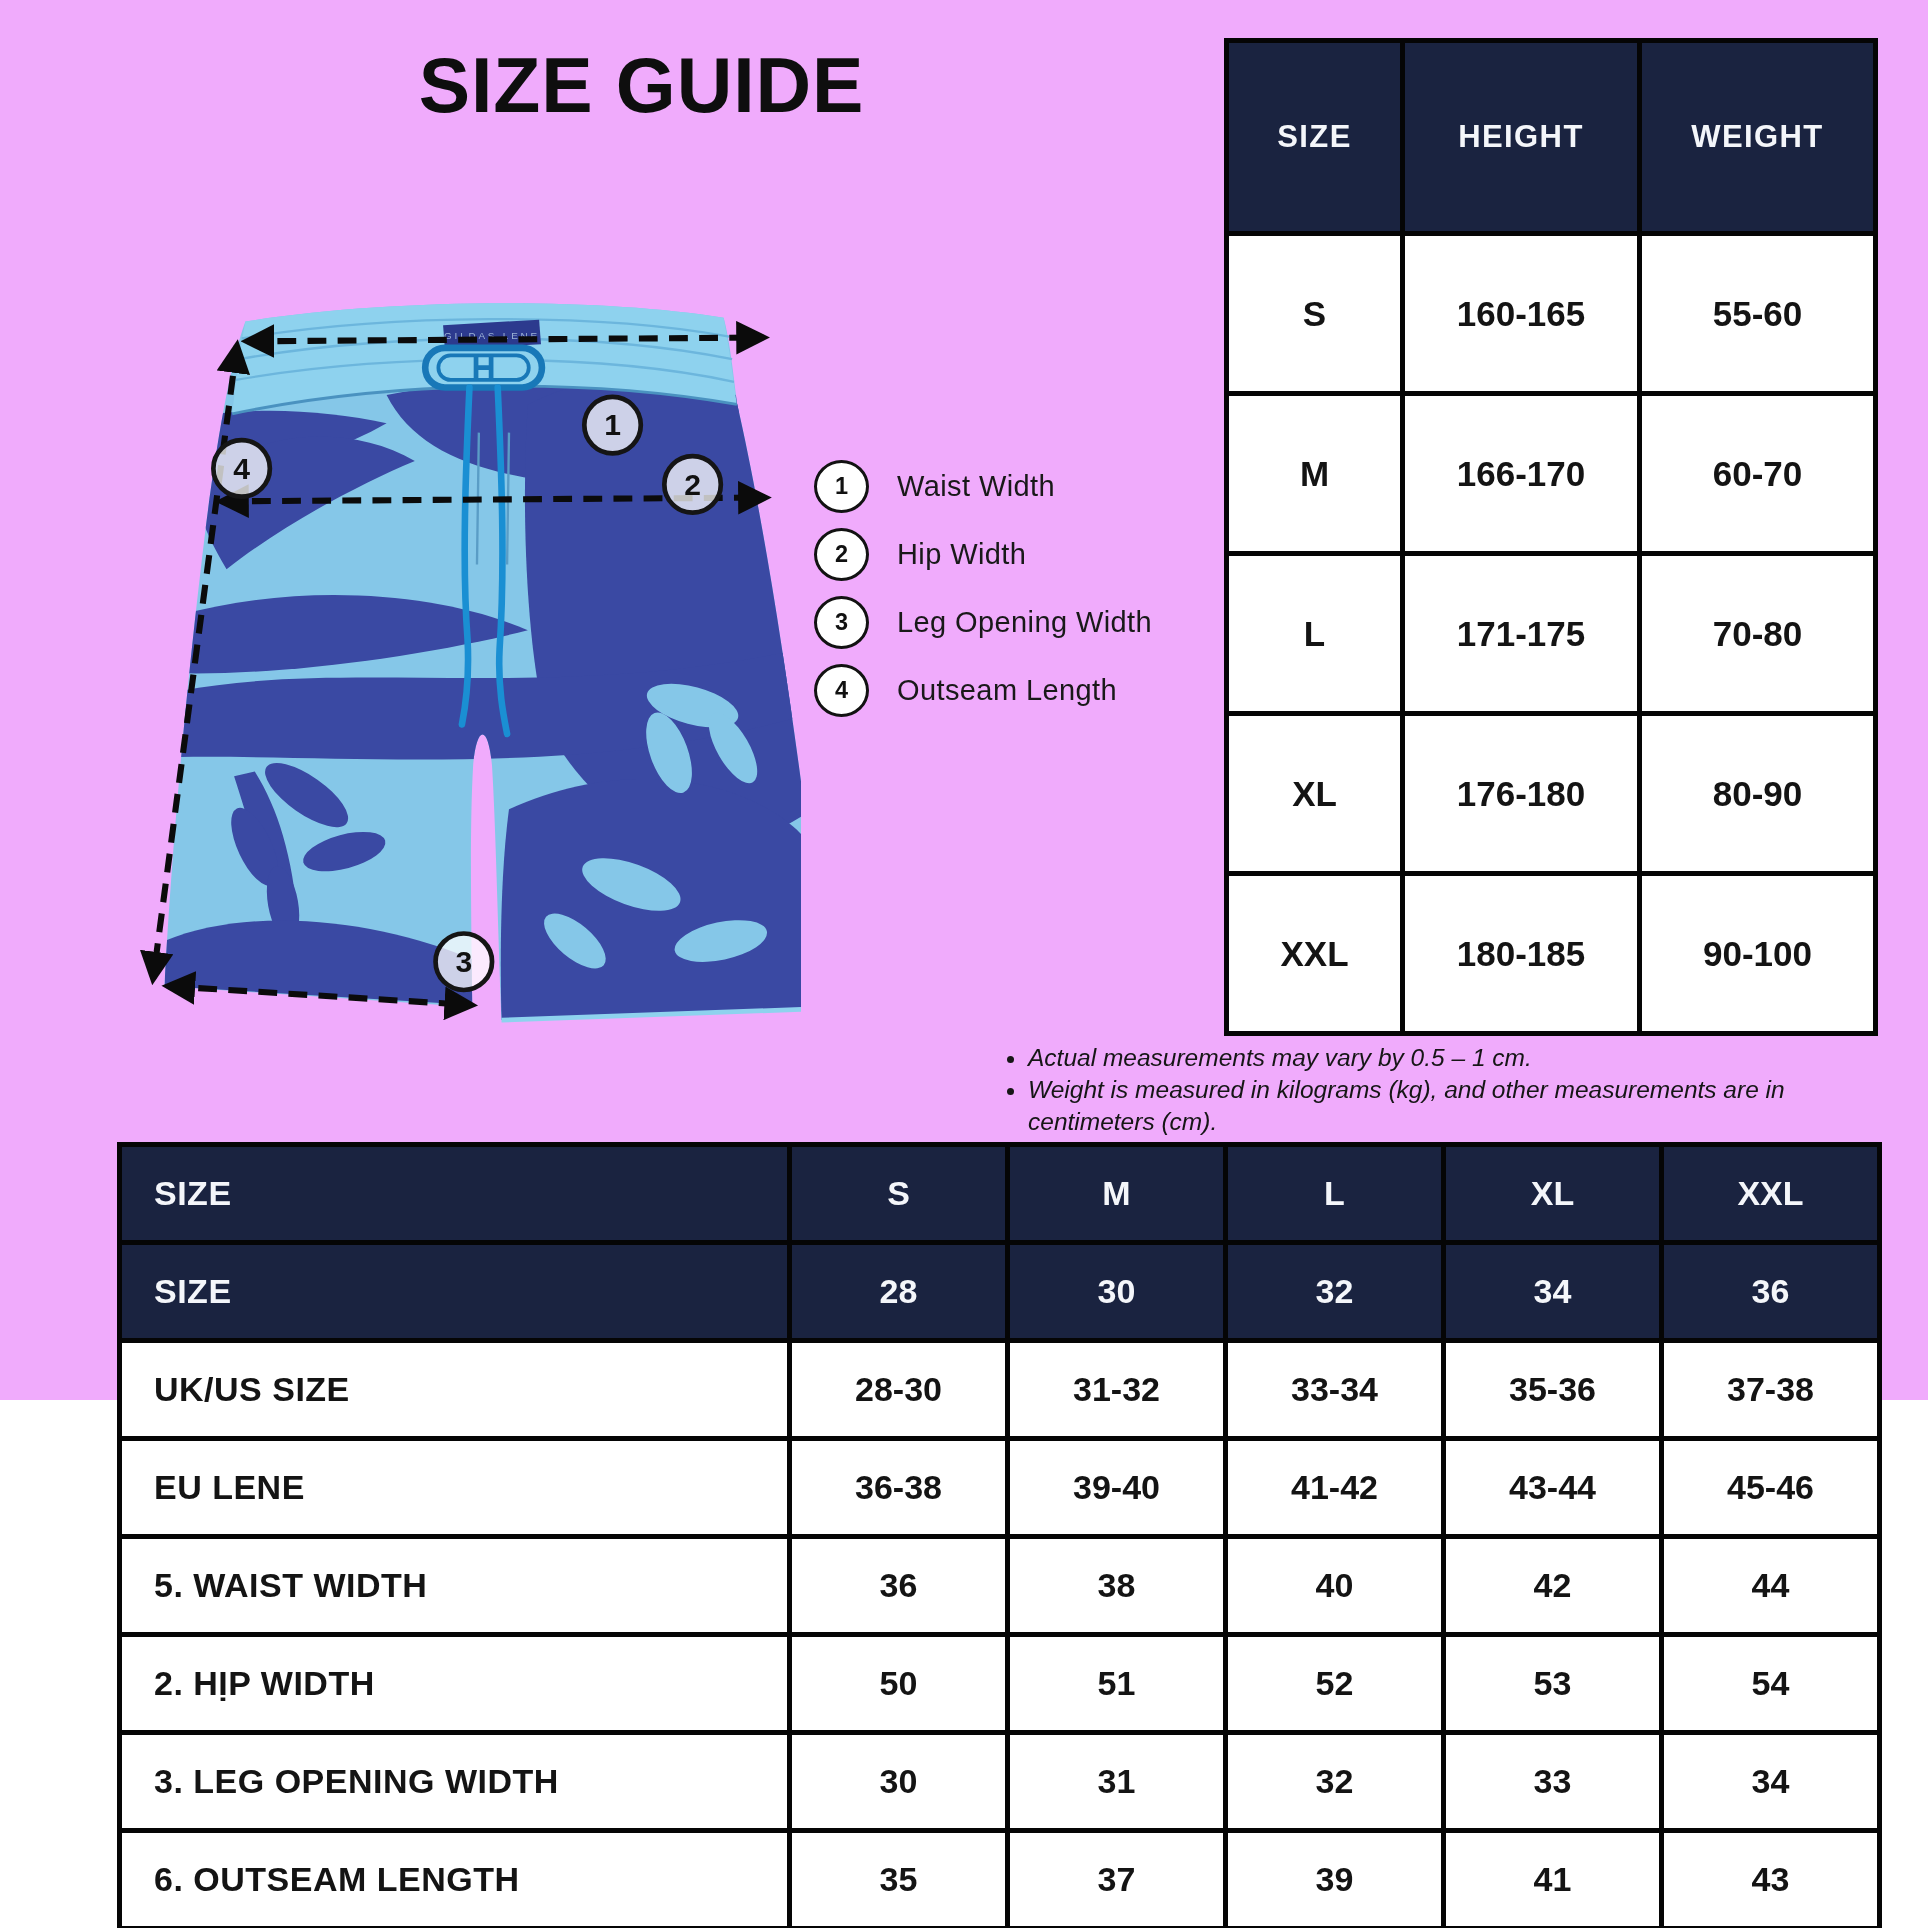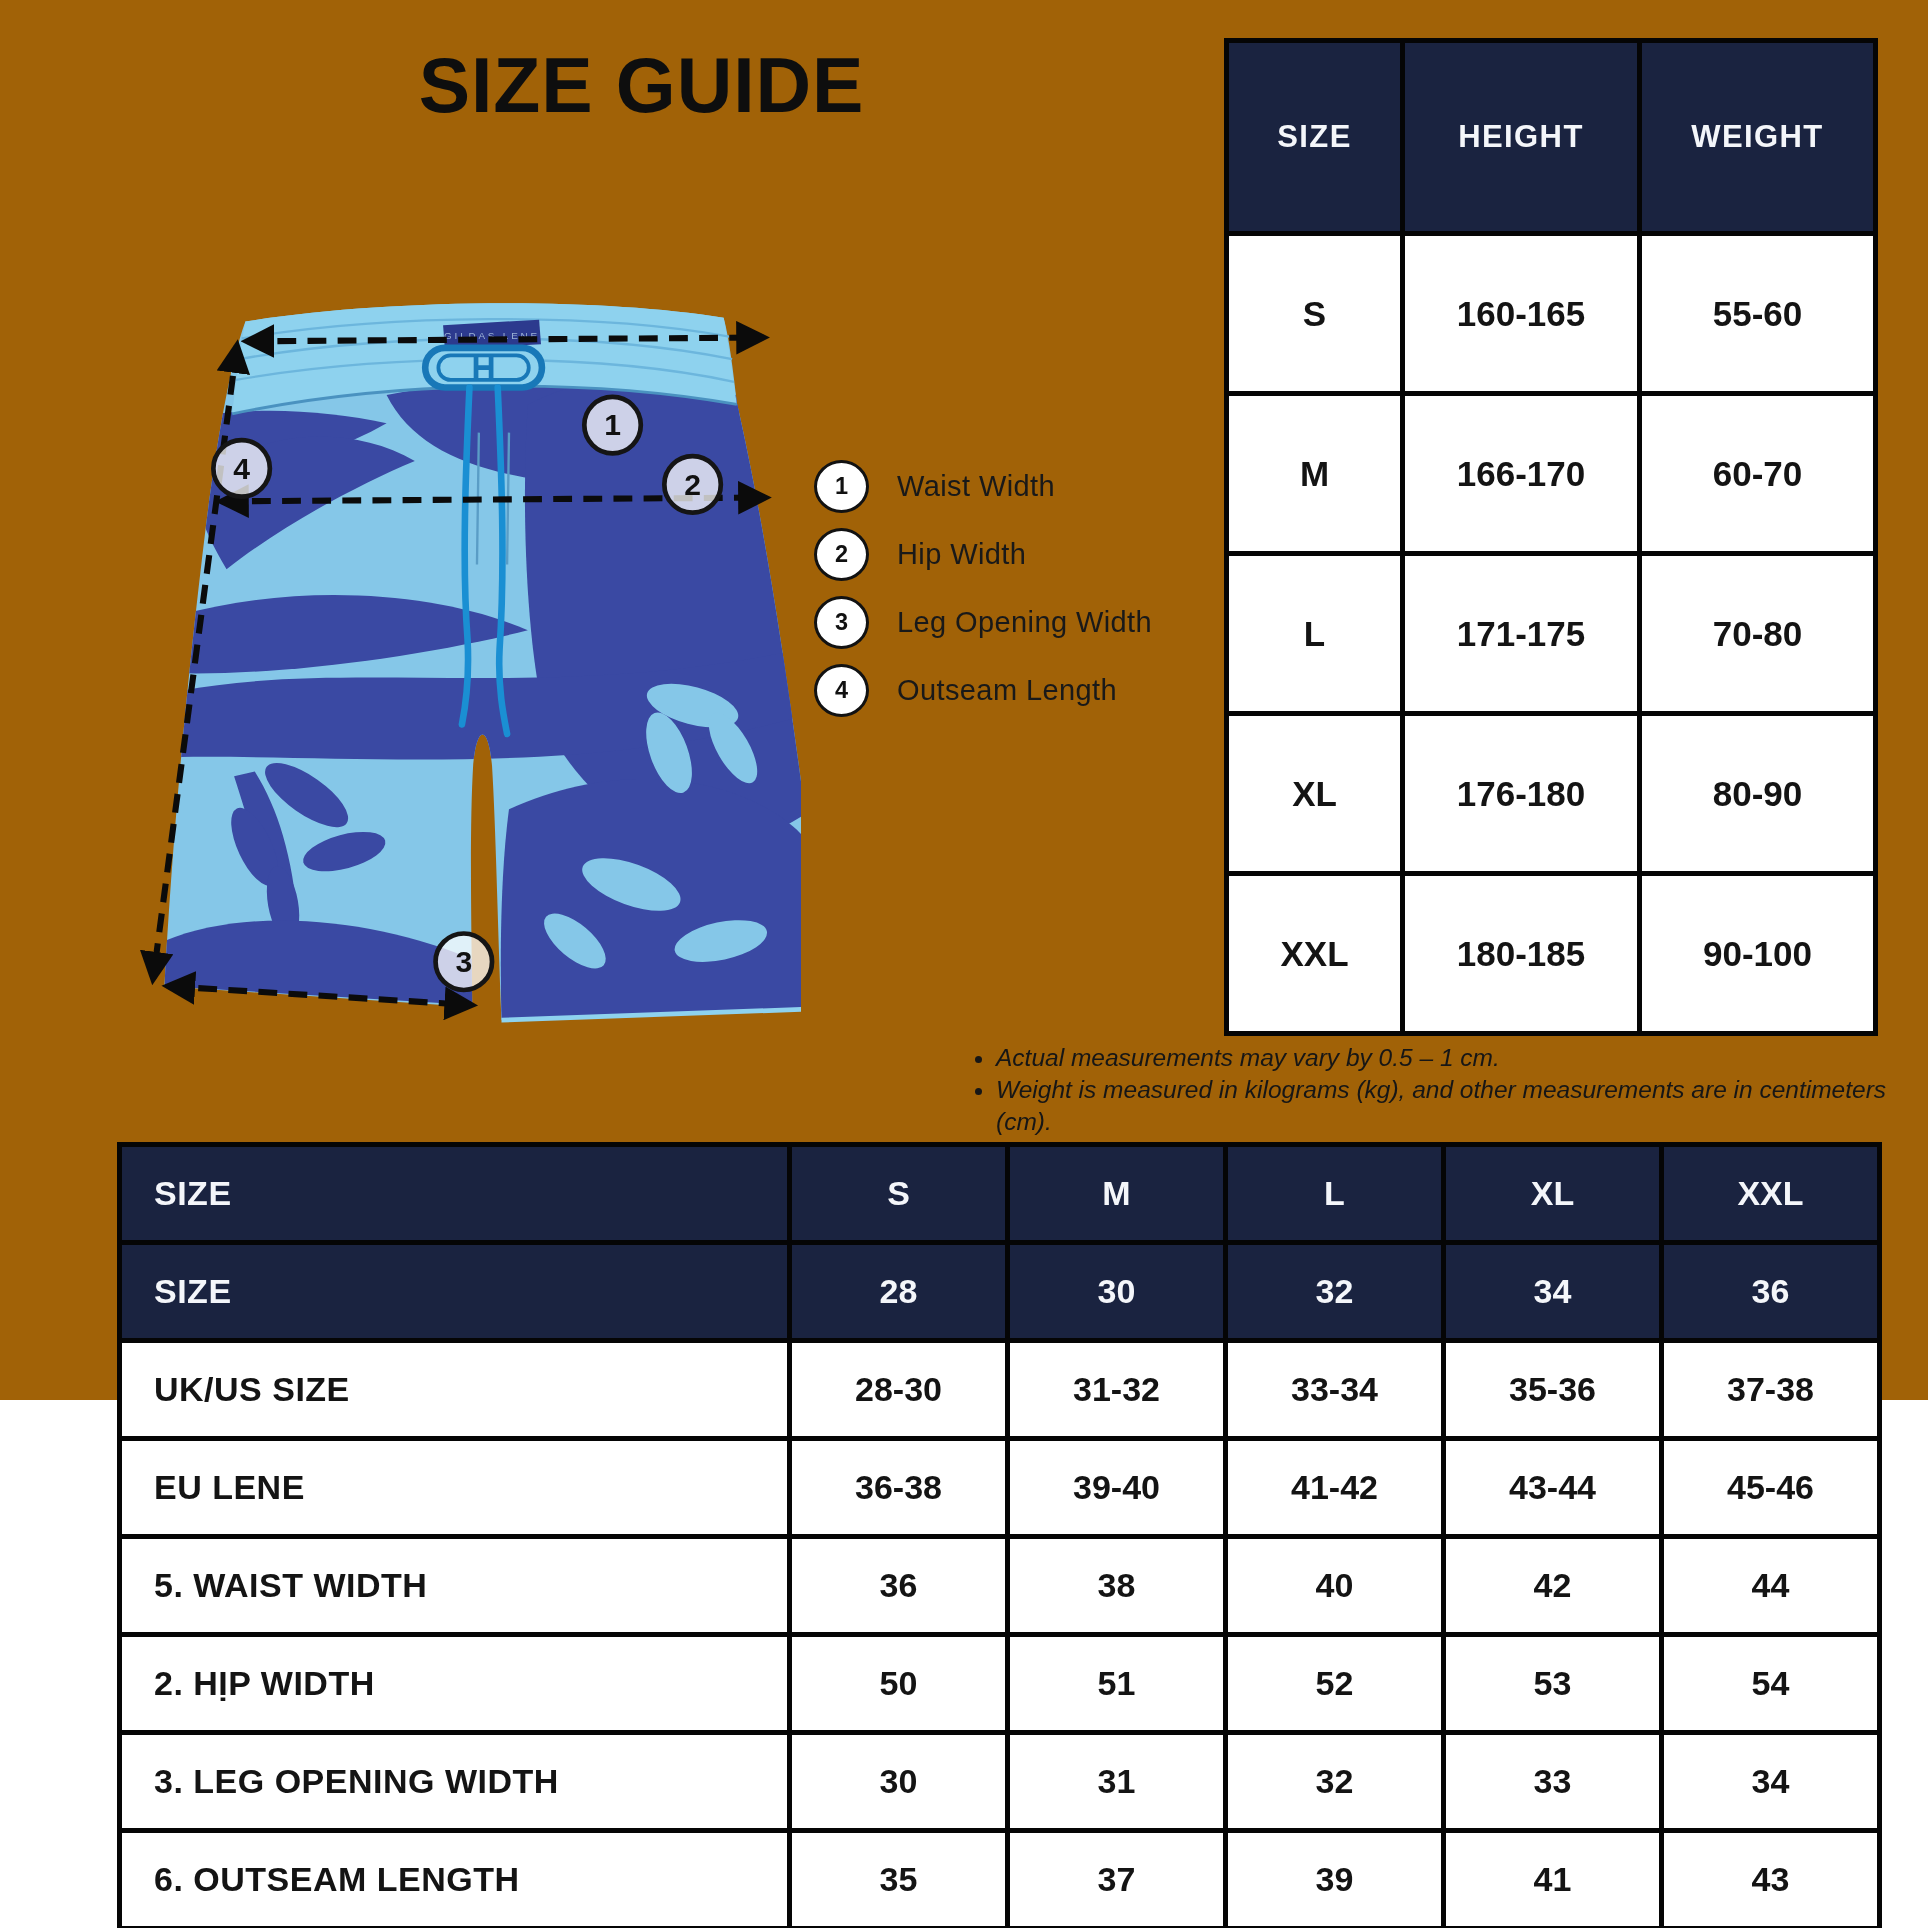--- a/index.html
+++ b/index.html
@@ -1,17 +1,17 @@
 <!DOCTYPE html>
 <html style="font-size:15px"><head>
 <meta charset="utf-8">
 <style>
   html,body{margin:0;padding:0;background:#ffffff;width:1928px;height:1928px;overflow:hidden;}
   body{font-family:"Liberation Sans","DejaVu Sans",sans-serif;position:relative;}
-  .canvas{position:absolute;left:0;top:0;width:1928px;height:1400px;background:#a16207;}
+  .canvas{position:absolute;left:0;top:0;width:1928px;height:1400px;background:#f0abfc;}
 
   
   .page-title{position:absolute;left:312px;top:41px;width:659px;text-align:center;
     font-size:77px;font-weight:800;letter-spacing:0.9px;color:#0e0e0e;white-space:nowrap;}
 
   
   .shorts-svg{position:absolute;left:104px;top:282px;}
 
   
   .legend{position:absolute;left:814px;top:460px;display:flex;flex-direction:column;gap:15px;}
@@ -27,21 +27,21 @@
   .hw-table th,.hw-table td{border:5.6px solid #050505;text-align:center;vertical-align:middle;}
   .hw-table thead tr{height:193px;}
   .hw-table tbody tr{height:160px;}
   .hw-table th{background:#1a2340;color:#f4f6fa;font-size:31px;font-weight:700;letter-spacing:1.4px;}
   .hw-table td{background:#ffffff;color:#141414;font-size:35px;font-weight:700;}
 
   
   .note{position:absolute;left:962px;top:1036px;width:932px;color:#161616;font-style:italic;}
   .note-label{font-size:26px;font-weight:700;}
   .note ul{margin:5.6px 0 0 34px;padding:0;}
-  .note li{font-size:24.5px;line-height:1.32;font-weight:500;}
+  .note li{font-size:24.5px;line-height:1.32;font-weight:500;margin-left:32px;}
 
   
   .size-table{position:absolute;left:117px;top:1142px;width:1760px;height:783px;}
   .size-table td{border:5.6px solid #050505;vertical-align:middle;font-size:34px;font-weight:700;}
   .size-table tr{height:98px;}
   .size-table td.lab{text-align:left;padding-left:32px;letter-spacing:0.5px;}
   .size-table td.val{text-align:center;}
   .size-table tr.dark td{background:#1a2340;color:#f4f6fa;}
   .size-table tr.light td{background:#ffffff;color:#141414;}
 </style>

